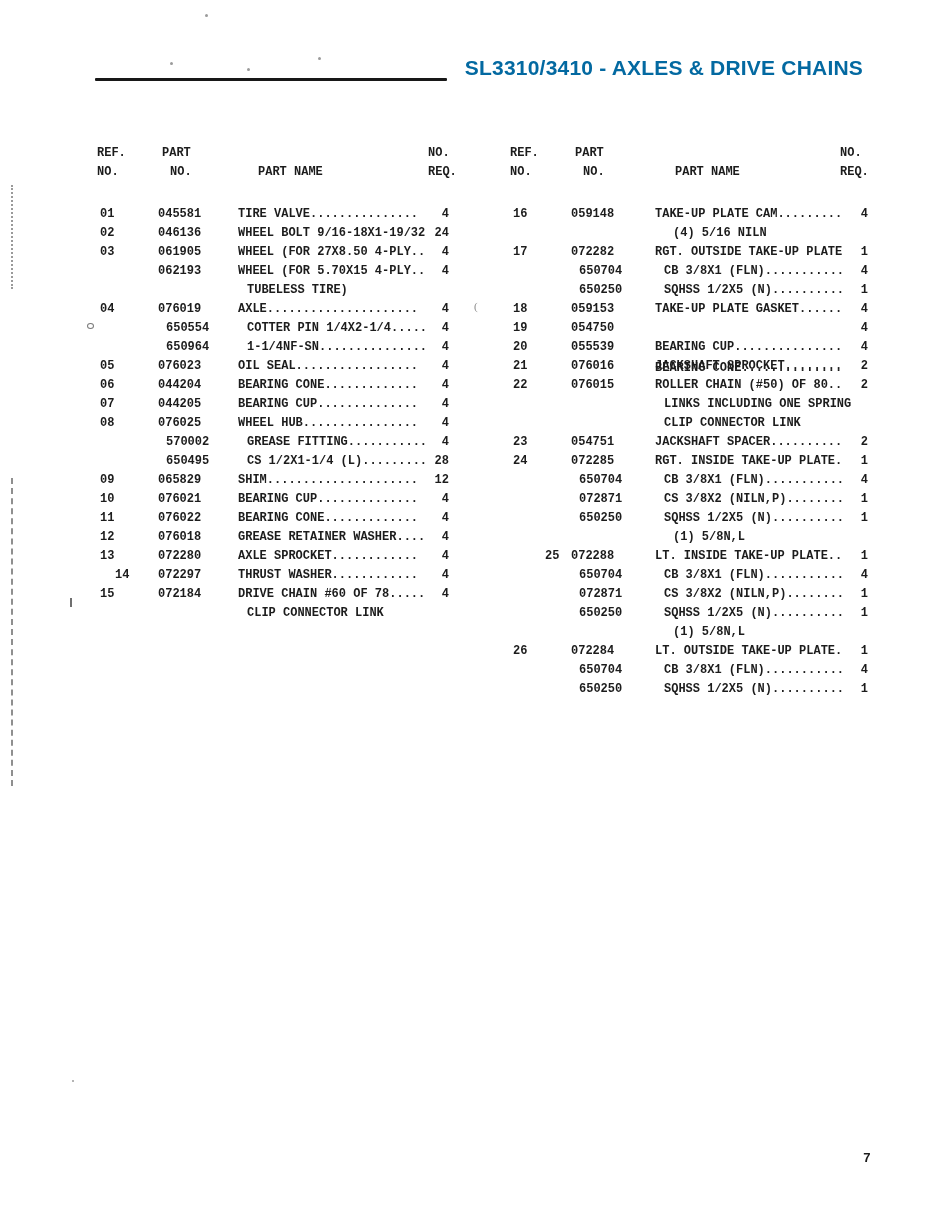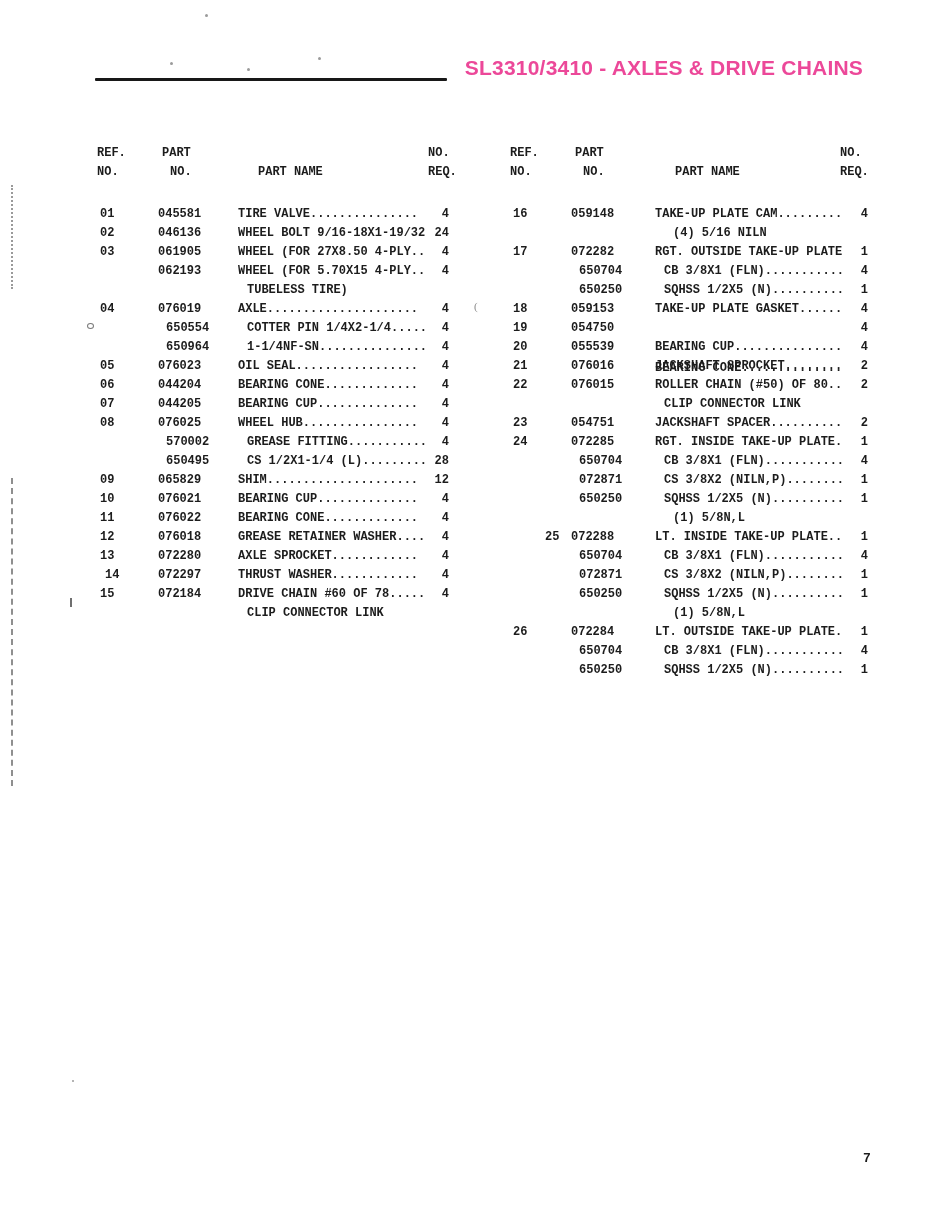--- a/index.html
+++ b/index.html
@@ -7,21 +7,21 @@
     position:relative; width:935px; height:1210px; background:#ffffff;
     overflow:hidden; font-family:"Liberation Mono","DejaVu Sans Mono",monospace;
   }
   .mono {
     font-family:"Liberation Mono","DejaVu Sans Mono",monospace;
     font-weight:700; color:#1c1c1c; font-size:12px; white-space:nowrap;
   }
   .title {
     position:absolute; top:56px; right:72px;
     font-family:"Liberation Sans",sans-serif; font-weight:700;
-    font-size:21px; letter-spacing:0.2px; color:#ec4899; white-space:nowrap;
+    font-size:21px; letter-spacing:0.2px; color:#0369a1; white-space:nowrap;
   }
   .rule {
     position:absolute; left:95px; top:78px; width:352px; height:3px;
     background:#181818; border-radius:1px;
   }
   .ptable { position:absolute; top:144px; }
   #left-table  { left:95px;  width:354px; }
   #right-table { left:508px; width:360px; }
   .thead { position:relative; height:38px; }
   .thead .h { position:absolute; line-height:19px; }
@@ -170,21 +170,21 @@
           <span class="cell mono" style="left: 143px;">GREASE RETAINER WASHER....</span>
           <span class="cell mono" style="right: 0px; text-align: right;">4</span>
         </div>
         <div class="trow">
           <span class="cell mono" style="left: 5px;">13</span>
           <span class="cell mono" style="left: 63px;">072280</span>
           <span class="cell mono" style="left: 143px;">AXLE SPROCKET............</span>
           <span class="cell mono" style="right: 0px; text-align: right;">4</span>
         </div>
         <div class="trow">
-          <span class="cell mono" style="left: 10px;">14</span>
+          <span class="cell mono" style="left: 20px;">14</span>
           <span class="cell mono" style="left: 63px;">072297</span>
           <span class="cell mono" style="left: 143px;">THRUST WASHER............</span>
           <span class="cell mono" style="right: 0px; text-align: right;">4</span>
         </div>
         <div class="trow">
           <span class="cell mono" style="left: 5px;">15</span>
           <span class="cell mono" style="left: 63px;">072184</span>
           <span class="cell mono" style="left: 143px;">DRIVE CHAIN #60 OF 78.....</span>
           <span class="cell mono" style="right: 0px; text-align: right;">4</span>
         </div>
@@ -264,20 +264,26 @@
         </div>
         <div class="trow">
           <span class="cell mono" style="left: 5px;">22</span>
           <span class="cell mono" style="left: 63px;">076015</span>
           <span class="cell mono" style="left: 147px;">ROLLER CHAIN (#50) OF 80..</span>
           <span class="cell mono" style="right: 0px; text-align: right;">2</span>
         </div>
         <div class="trow">
           <span class="cell mono" style="left: 5px;"></span>
           <span class="cell mono" style="left: 71px;"></span>
+          <span class="cell mono" style="left: 156px;">LINKS INCLUDING ONE SPRING</span>
+          <span class="cell mono" style="right: 0px; text-align: right;"></span>
+        </div>
+        <div class="trow">
+          <span class="cell mono" style="left: 5px;"></span>
+          <span class="cell mono" style="left: 71px;"></span>
           <span class="cell mono" style="left: 156px;">CLIP CONNECTOR LINK</span>
           <span class="cell mono" style="right: 0px; text-align: right;"></span>
         </div>
         <div class="trow">
           <span class="cell mono" style="left: 5px;">23</span>
           <span class="cell mono" style="left: 63px;">054751</span>
           <span class="cell mono" style="left: 147px;">JACKSHAFT SPACER..........</span>
           <span class="cell mono" style="right: 0px; text-align: right;">2</span>
         </div>
         <div class="trow">

